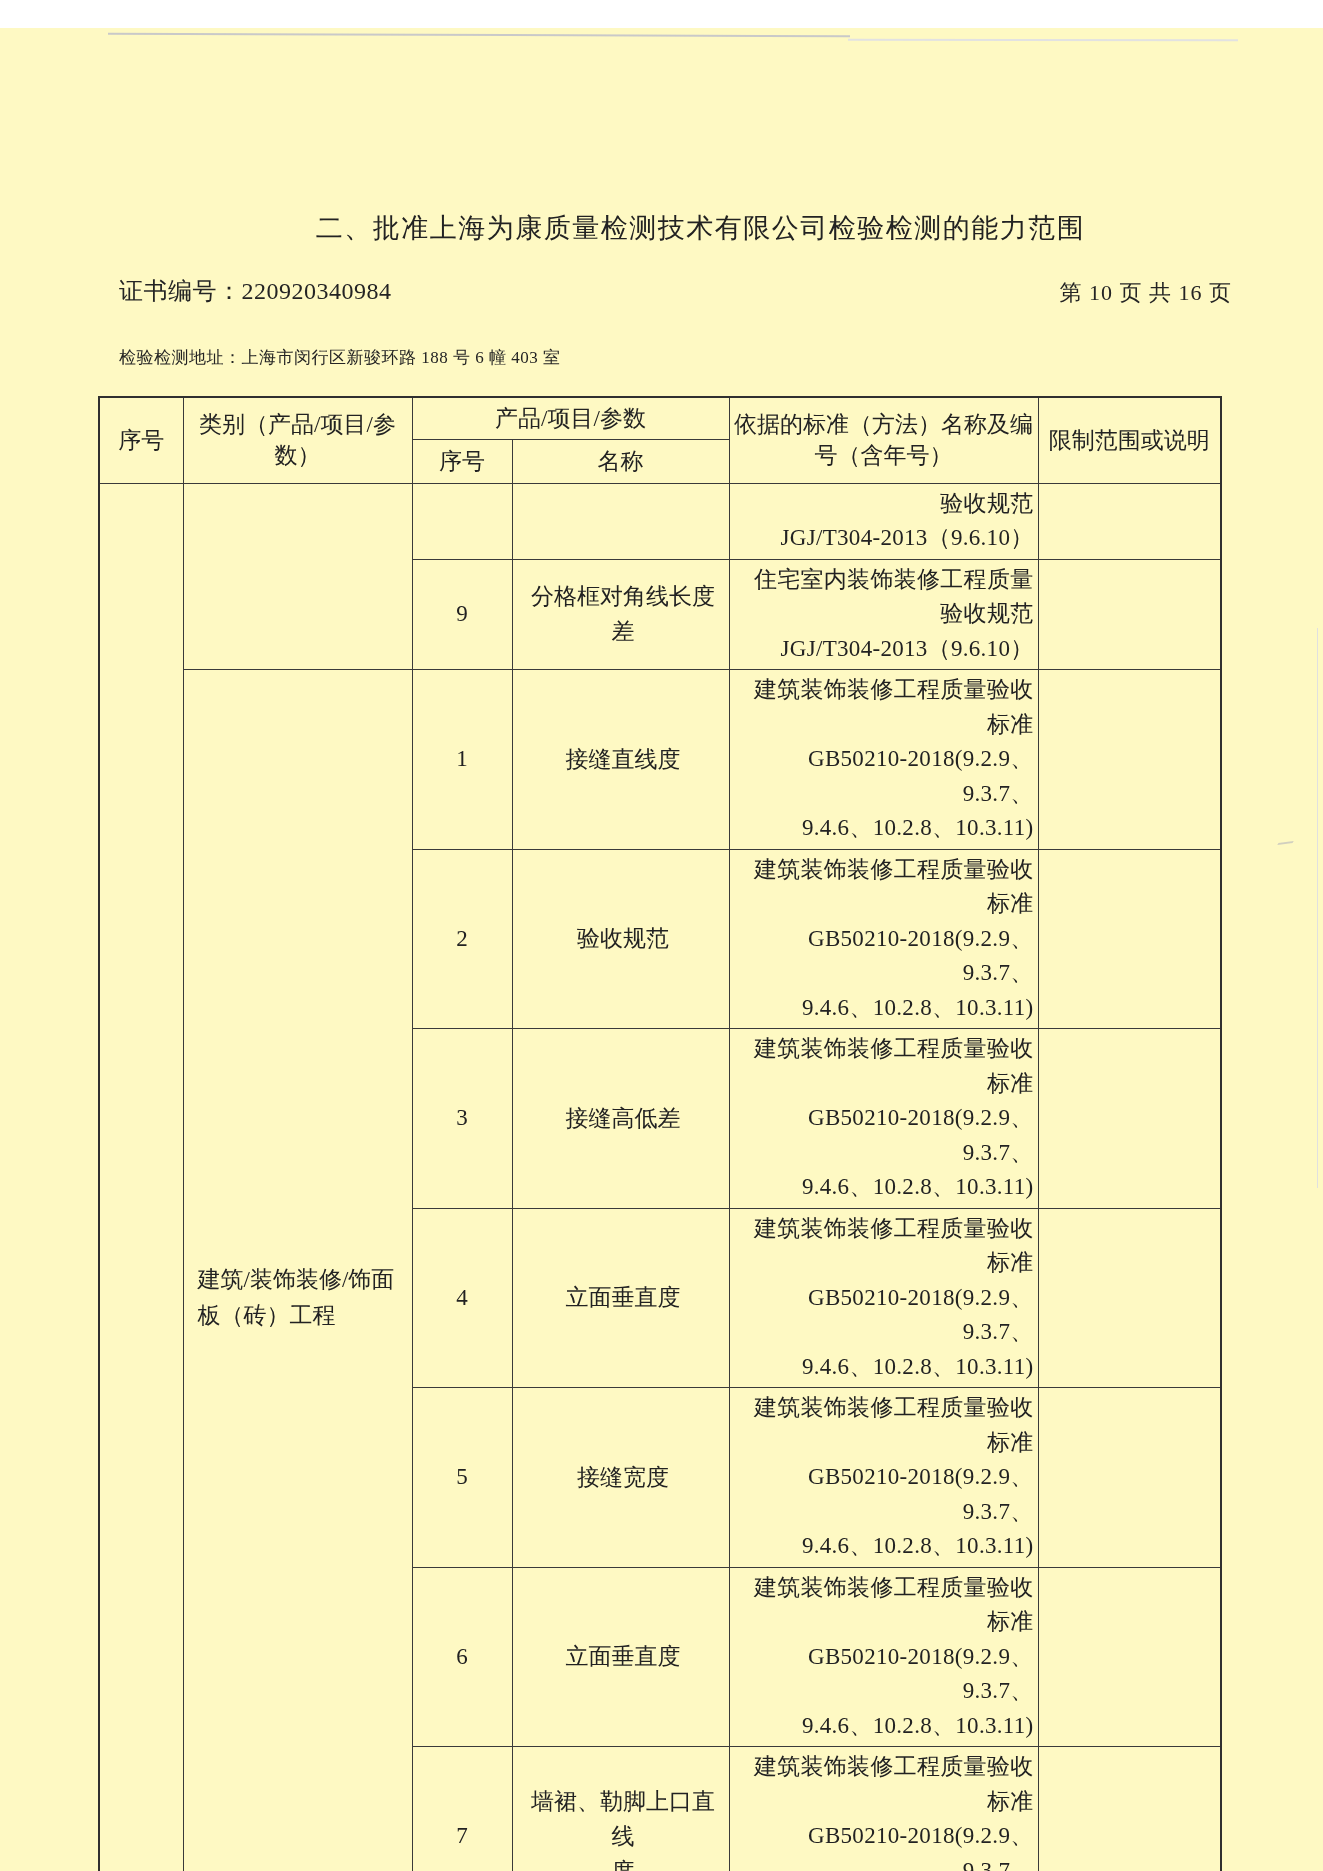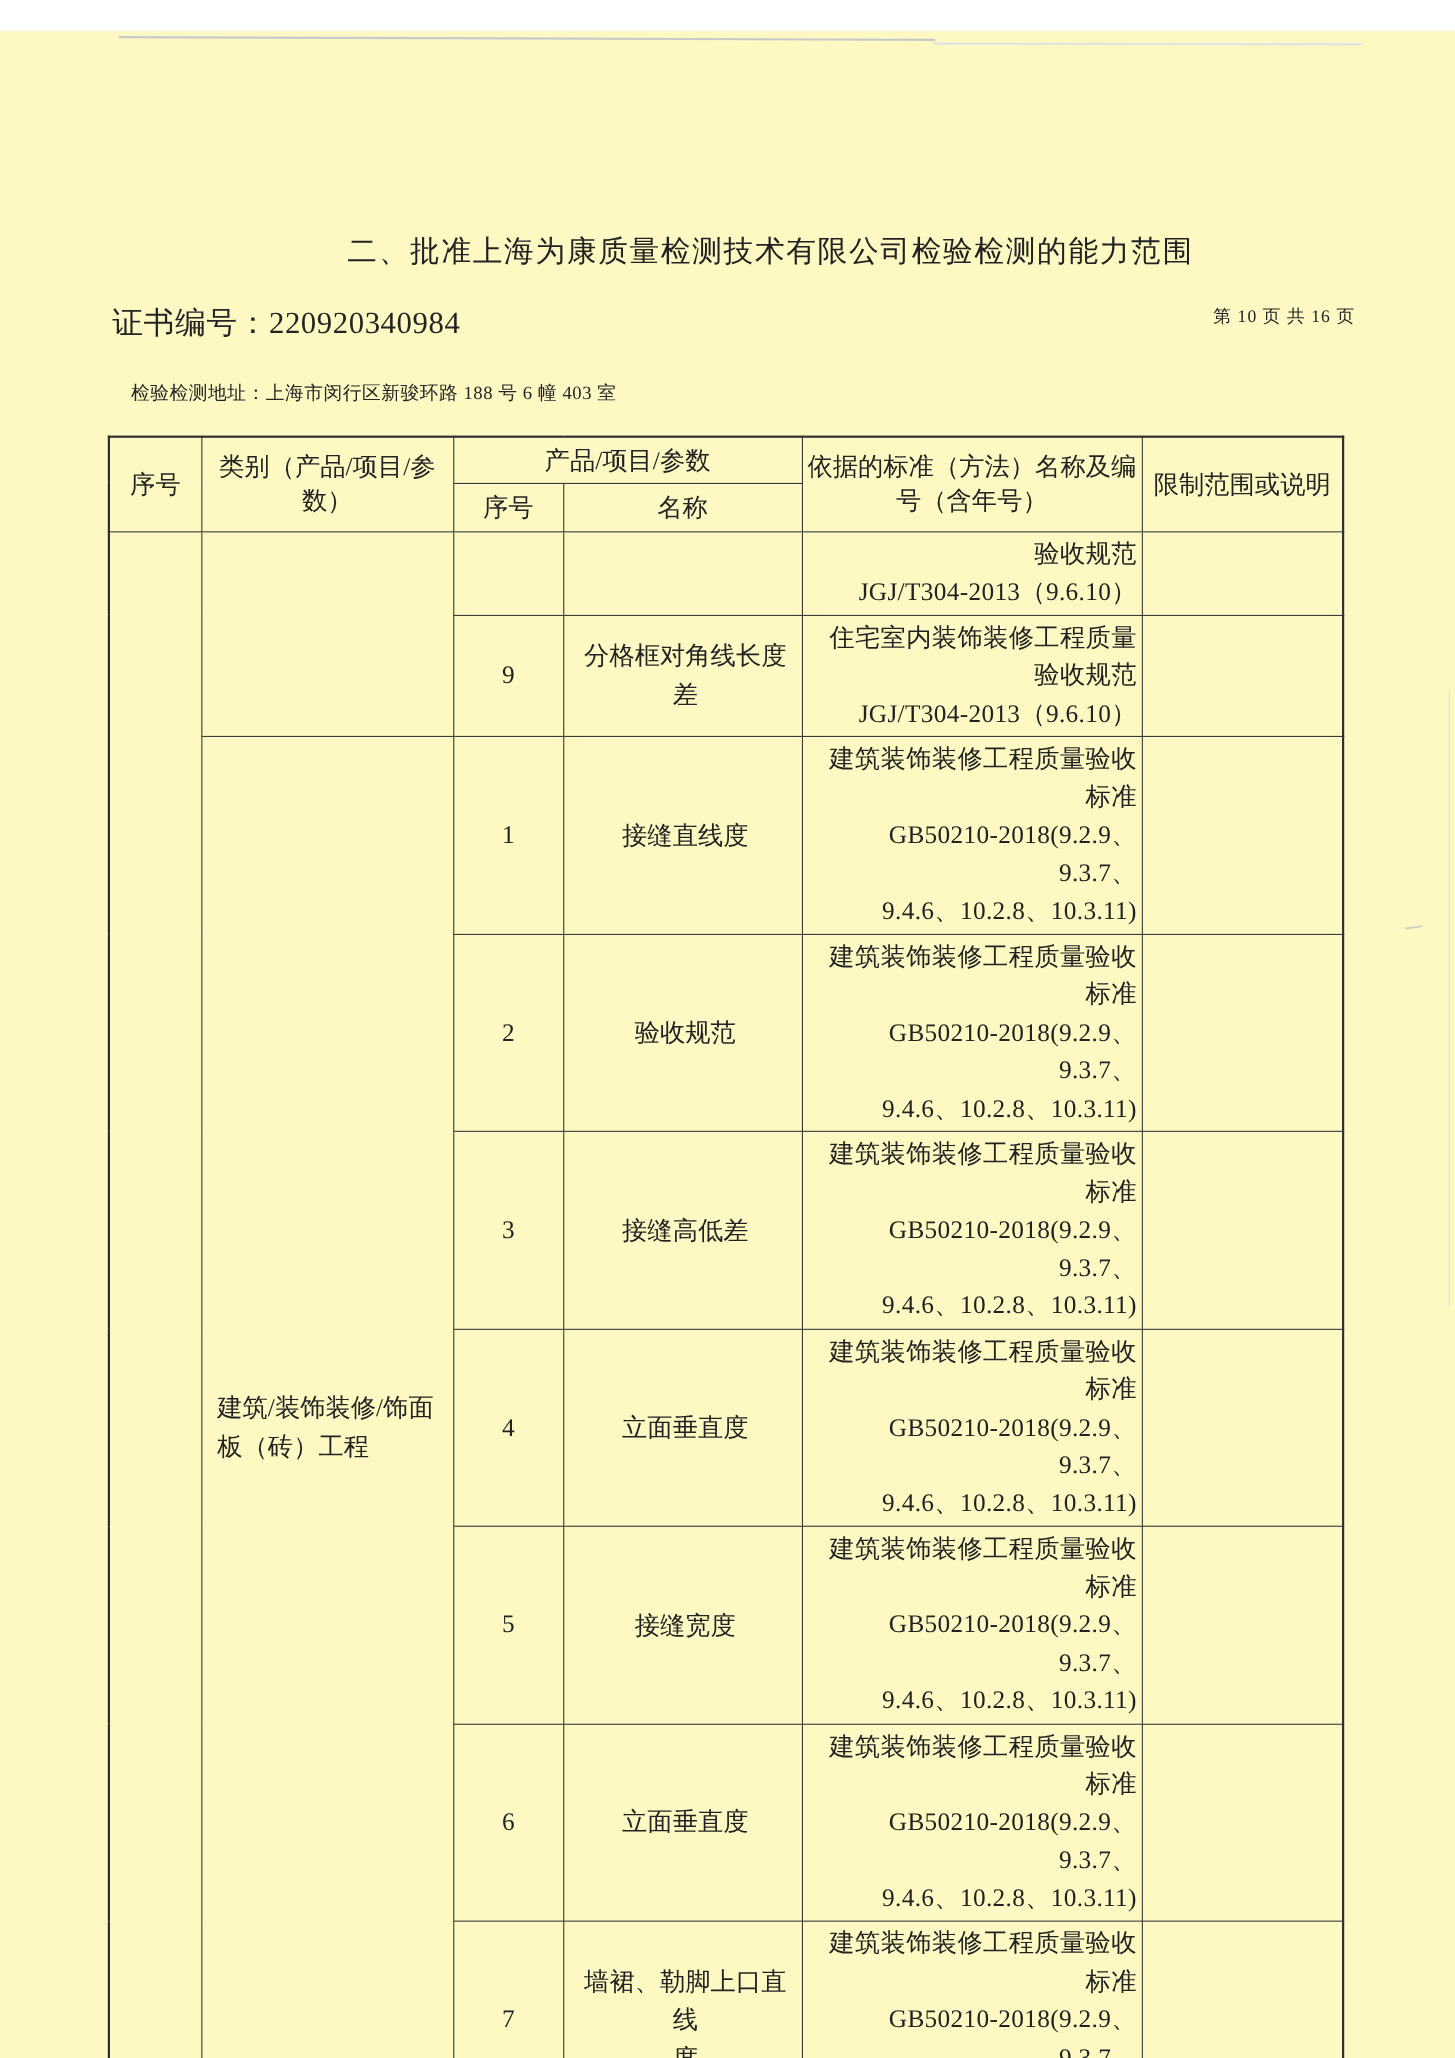--- a/index.html
+++ b/index.html
@@ -17,26 +17,26 @@
   .scan-line-top-b{position:absolute;top:11px;left:848px;width:390px;height:2px;background:#e2e2e2;transform:rotate(0.1deg);}
   .scan-line-right{position:absolute;top:600px;left:1317px;width:1px;height:560px;background:#e0e0e0;}
   .scan-mark-right{position:absolute;top:814px;left:1276px;width:14px;height:9px;border-top:2px solid #bdbdbd;transform:skewX(-35deg) rotate(-8deg);opacity:.7;}
 
   .doc-title{
     position:absolute;top:182px;left:78px;width:1245px;
     text-align:center;font-size:27px;letter-spacing:1.5px;
     color:#222;white-space:nowrap;
   }
   .cert-no{
-    position:absolute;top:247px;left:102px;
-    font-size:28px;letter-spacing:.5px;color:#242424;
+    position:absolute;top:247px;left:119px;
+    font-size:24px;letter-spacing:.5px;color:#242424;
   }
   .page-indicator{
     position:absolute;top:250px;right:91px;
-    font-size:16px;letter-spacing:1px;color:#242424;
+    font-size:22px;letter-spacing:1px;color:#242424;
   }
   .address{
     position:absolute;top:318px;left:119px;
     font-size:17px;letter-spacing:.5px;color:#242424;
   }
 
   table.cap{
     position:absolute;left:98px;top:368px;
     width:1122px;table-layout:fixed;
     border-collapse:collapse;

